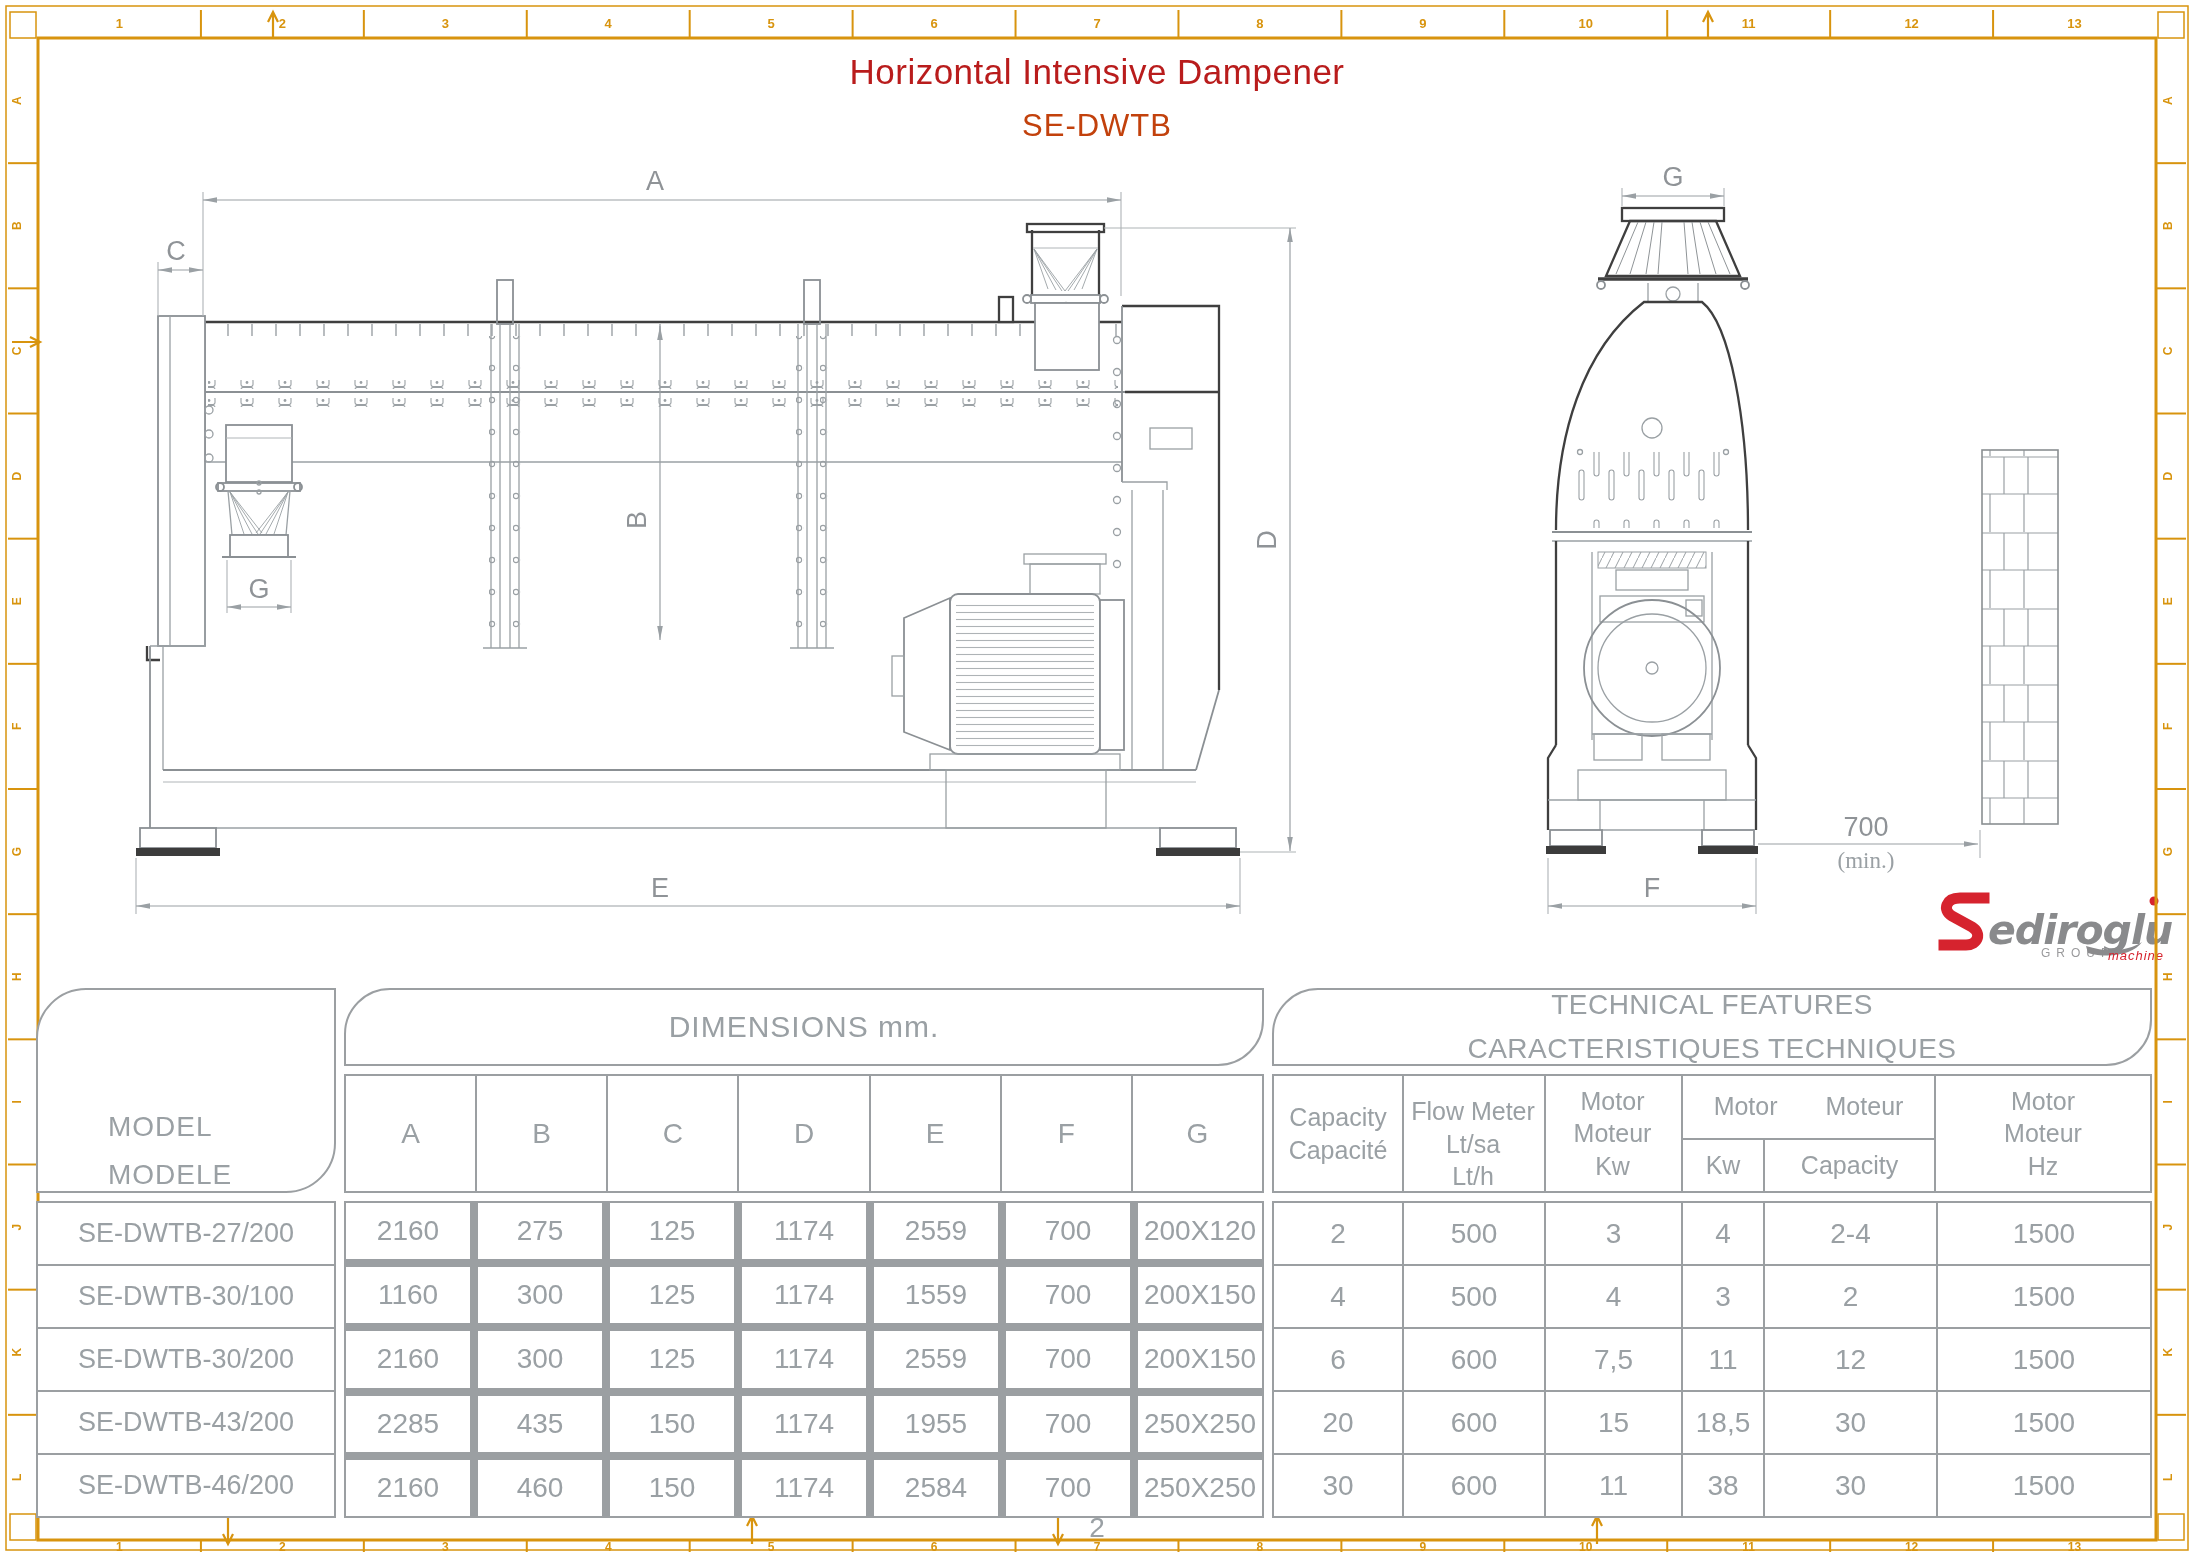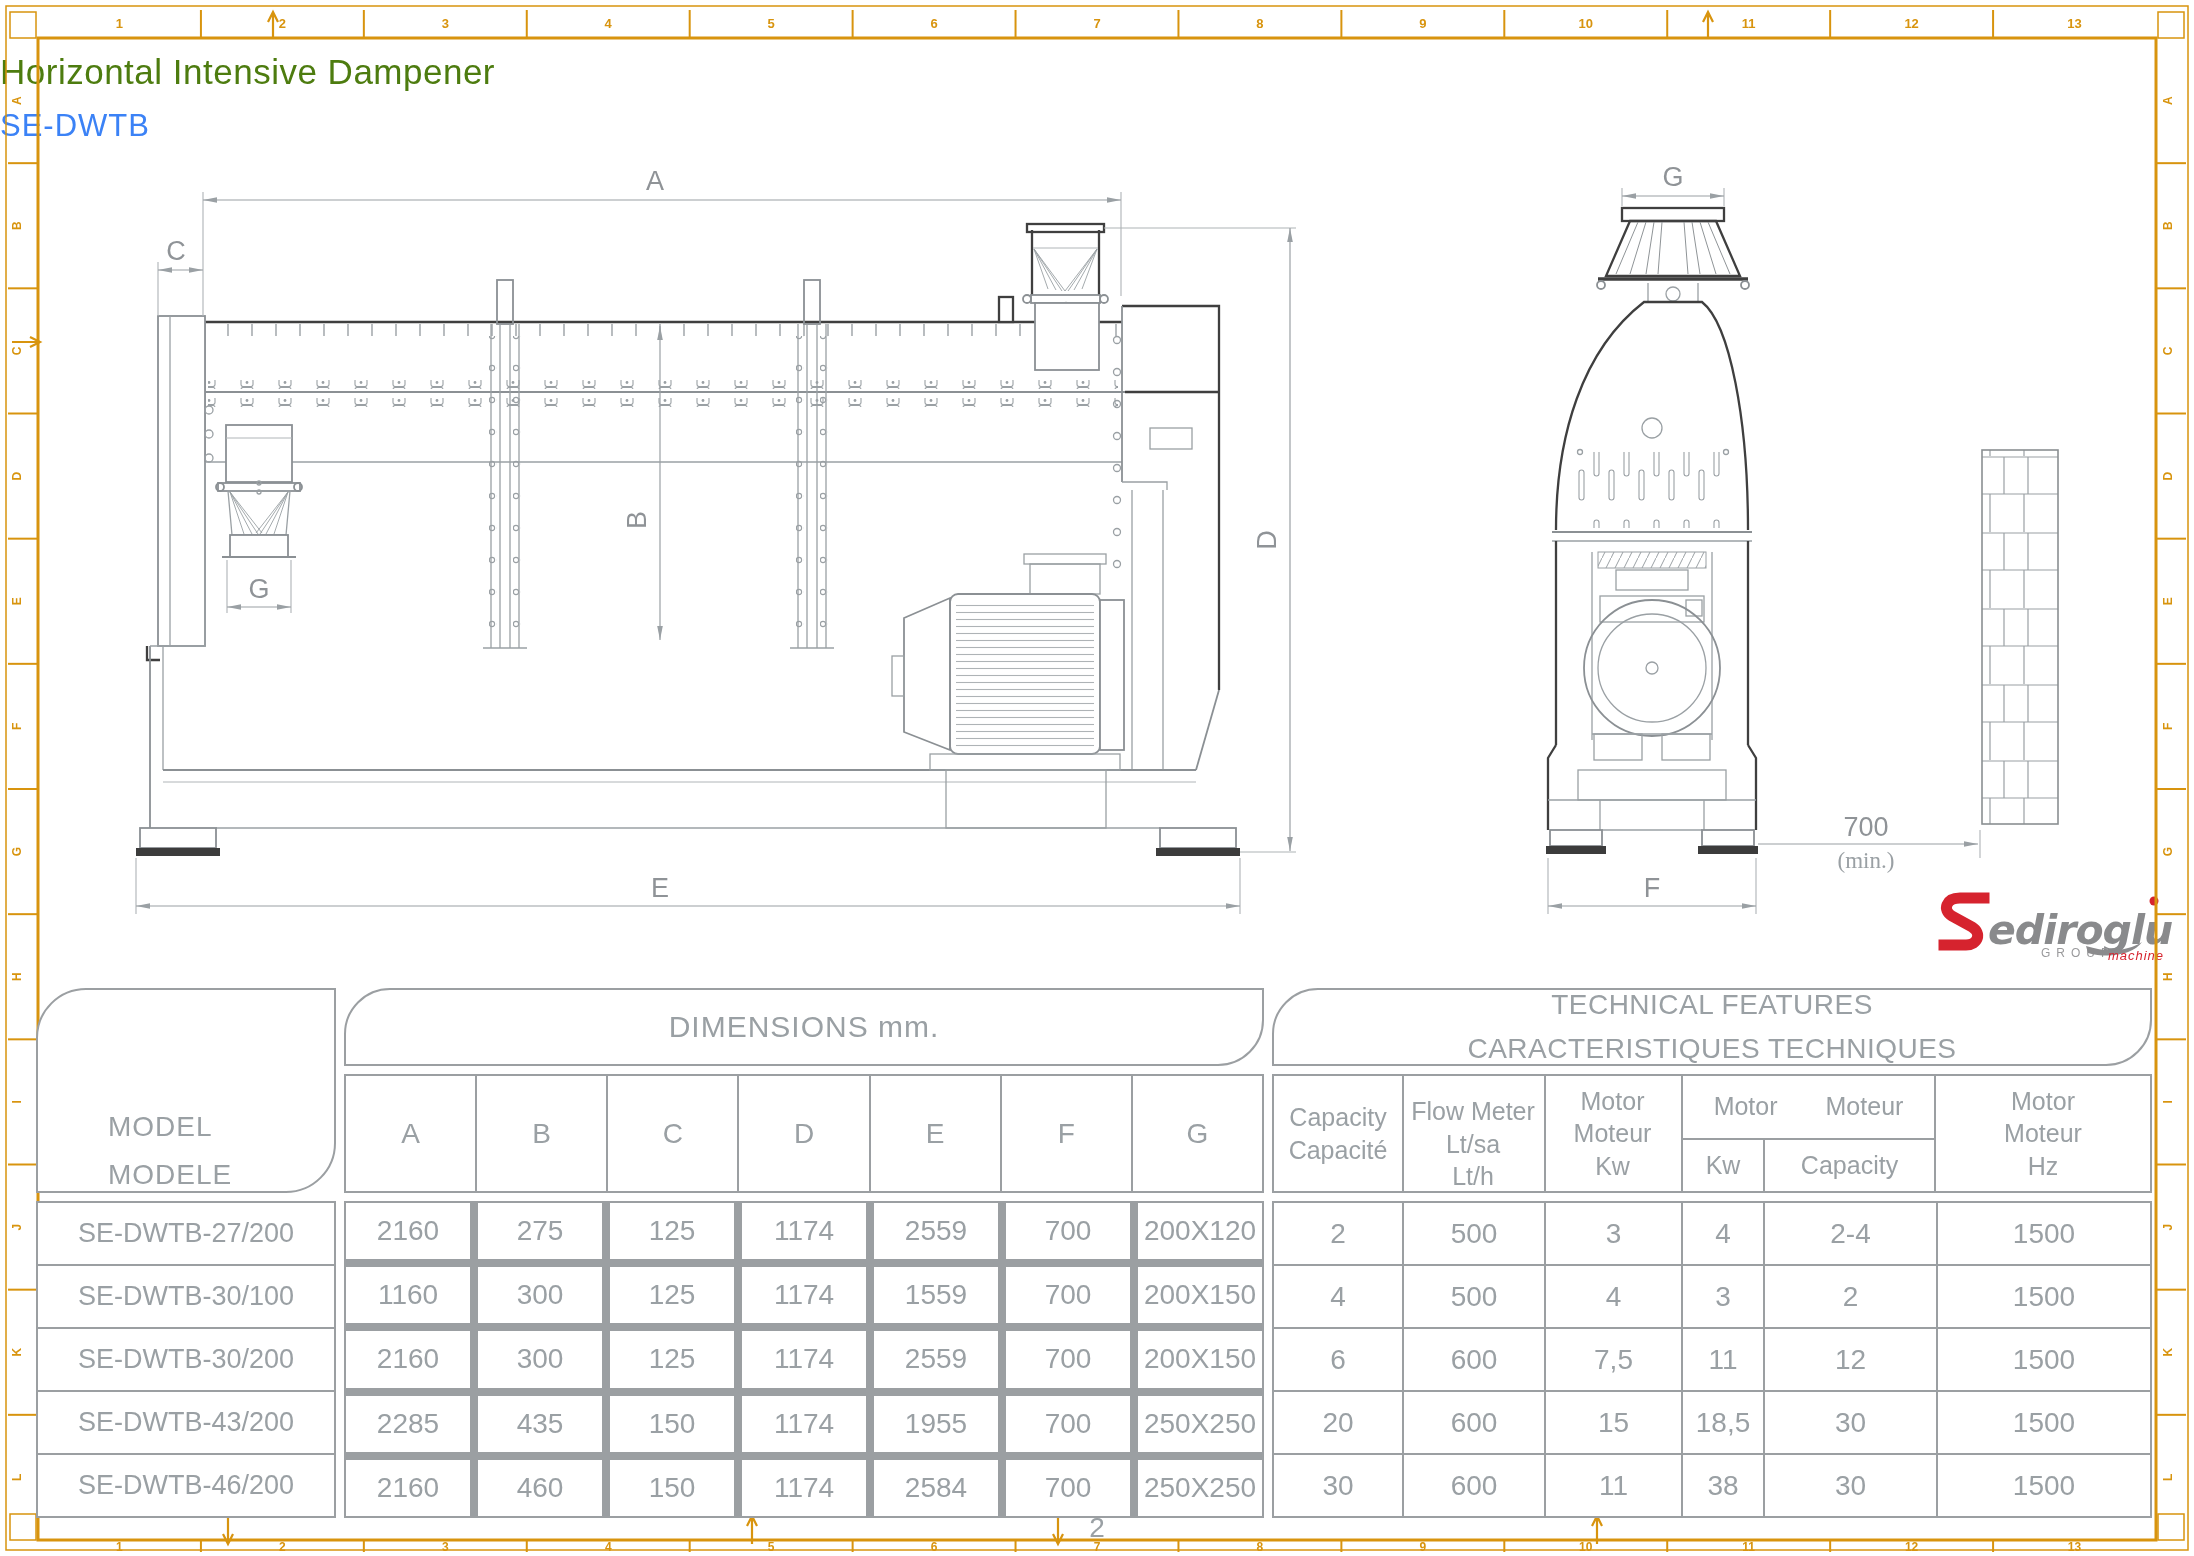--- a/index.html
+++ b/index.html
@@ -1,24 +1,24 @@
 <!DOCTYPE html>
 <html><head>
 <meta charset="utf-8">
 <style>
   html,body{margin:0;padding:0;background:#ffffff;}
   body{width:2194px;height:1556px;position:relative;overflow:hidden;
        font-family:"Liberation Sans",sans-serif;}
   .abs{position:absolute;}
 
   
-  #page-title{left:0;top:52px;width:2194px;text-align:left;
-    font-size:35px;color:#4d7c0f;letter-spacing:.5px;}
-  #page-subtitle{left:0;top:108px;width:2194px;
-    font-size:31px;color:#3b82f6;letter-spacing:1px;}
+  #page-title{left:0;top:52px;width:2194px;text-align:center;
+    font-size:35px;color:#b91c1c;letter-spacing:.5px;}
+  #page-subtitle{left:0;top:108px;width:2194px;text-align:center;
+    font-size:31px;color:#c2410c;letter-spacing:1px;}
   #page-number{left:997px;top:1512px;width:200px;text-align:center;
     font-size:28px;color:#9aa0a4;}
 
   
   .g1{stroke:#9aa0a4;stroke-width:1.3;fill:none;}
   .g2{stroke:#8b9094;stroke-width:1.8;fill:none;}
   .gw{stroke:#8b9094;stroke-width:1.8;fill:#ffffff;}
   .dk{stroke:#3f3f3f;stroke-width:2.3;fill:none;}
   .dkf{stroke:#3f3f3f;stroke-width:2.3;fill:#ffffff;}
   .dk3{stroke:#3f3f3f;stroke-width:3.4;fill:none;}

